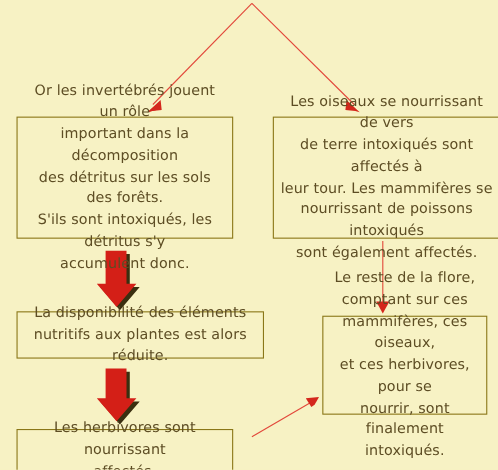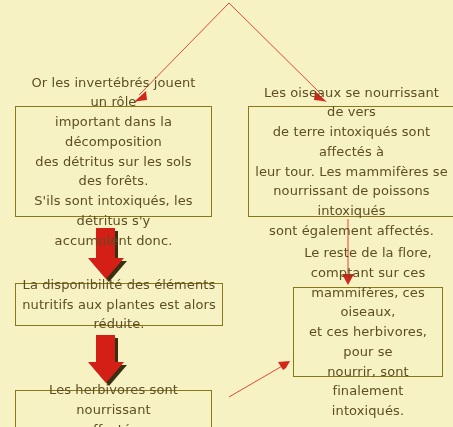--- a/index.html
+++ b/index.html
@@ -32,21 +32,21 @@
     letter-spacing: 0.1px;
     padding: 0 6px;
   }
   .box .txt {
     display: block;
     white-space: pre-line;
   }
   
   #box-invertebres { left: 15px;  top: 106px; width: 197px; height: 111px; }
   #box-oiseaux     { left: 248px; top: 106px; width: 207px; height: 111px; }
-  #box-nutriments  { left: 15px;  top: 283px; width: 208px; height: 43px;  }
+  #box-nutriments  { left: 15px;  top: 283px; width: 225px; height: 43px;  }
   #box-herbivores  { left: 15px;  top: 390px; width: 197px; height: 40px;  }
   #box-flore       { left: 293px; top: 287px; width: 150px; height: 90px; }
 
   svg.overlay {
     position: absolute;
     left: 0; top: 0;
     width: 453px;
     height: 427px;
     pointer-events: none;
   }

